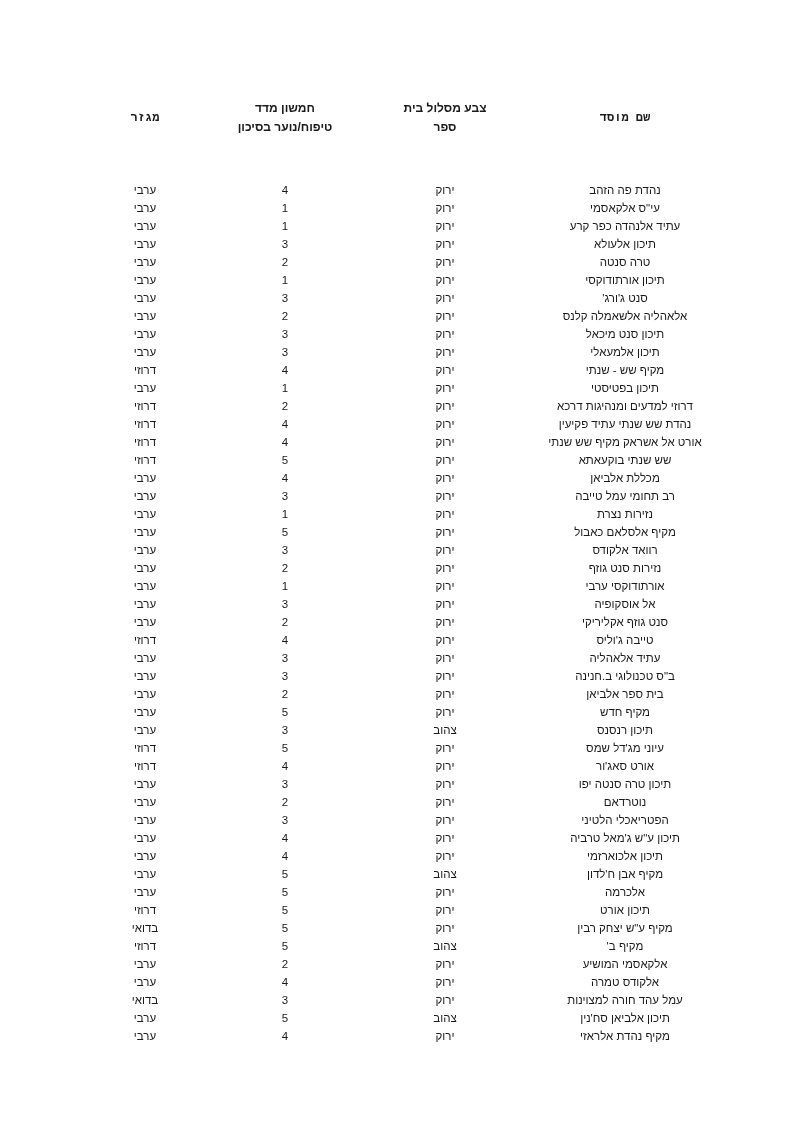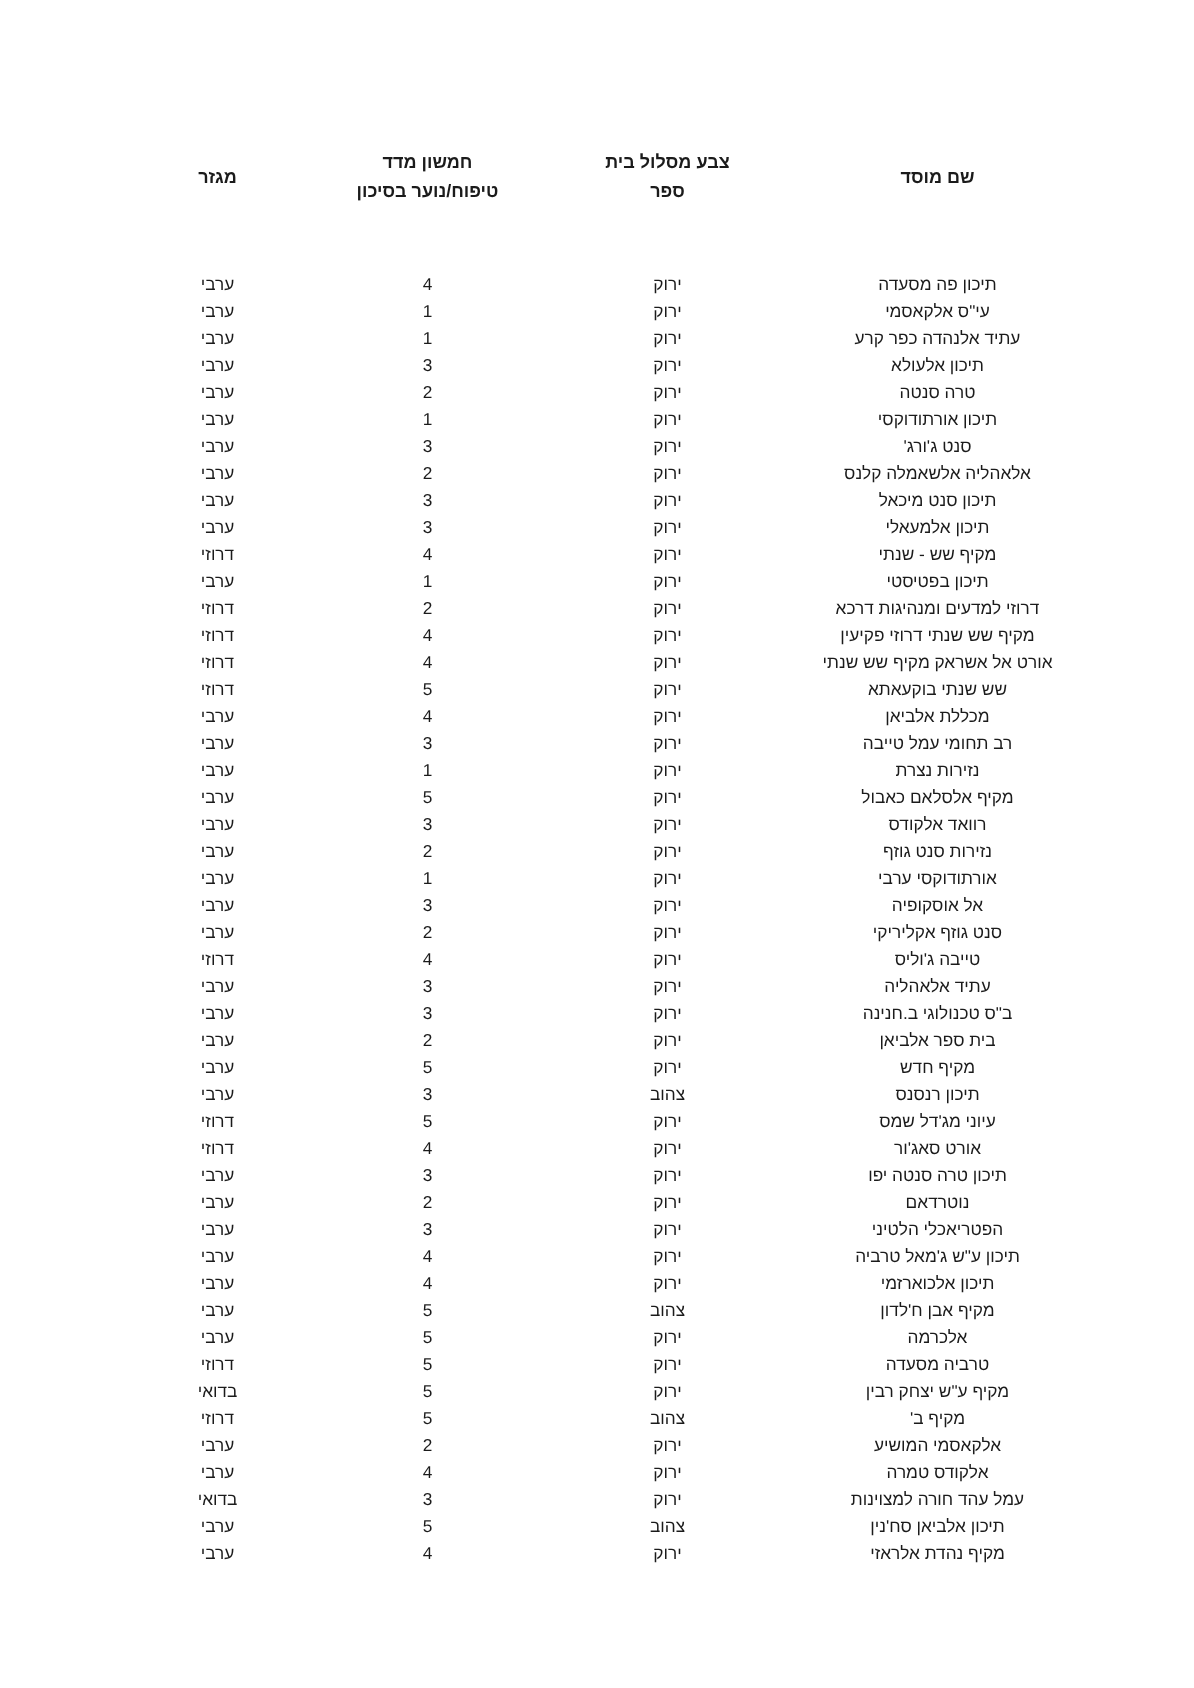--- a/index.html
+++ b/index.html
@@ -31,21 +31,21 @@
 
   thead th {
     font-size: 12px;
     font-weight: 700;
     text-align: center;
     vertical-align: top;
     line-height: 19px;
     padding: 0 0 44px 0;
     white-space: nowrap;
   }
-  thead th.v-mid { vertical-align: top; }
+  thead th.v-mid { vertical-align: top; font-family: Liberation Mono, monospace; }
   thead th.v-mid .hdr-line { line-height: 38px; }
 
   tbody td {
     font-size: 11.5px;
     font-weight: 400;
     text-align: center;
     height: 18px;
     line-height: 18px;
     padding: 0;
     white-space: nowrap;
@@ -75,21 +75,21 @@
           <span>חמשון מדד</span><br>
           <span>טיפוח/נוער בסיכון</span>
         </th>
         <th class="v-mid">
           <span class="hdr-line">מגזר</span>
         </th>
       </tr>
     </thead>
     <tbody id="table-body">
         <tr>
-          <td>תיכון פה מסעדה</td>
+          <td>נהדת פה הזהב</td>
           <td>ירוק</td>
           <td>4</td>
           <td>ערבי</td>
         </tr>
         <tr>
           <td>עי"ס אלקאסמי</td>
           <td>ירוק</td>
           <td>1</td>
           <td>ערבי</td>
         </tr>
@@ -153,21 +153,21 @@
           <td>1</td>
           <td>ערבי</td>
         </tr>
         <tr>
           <td>דרוזי למדעים ומנהיגות דרכא</td>
           <td>ירוק</td>
           <td>2</td>
           <td>דרוזי</td>
         </tr>
         <tr>
-          <td>מקיף שש שנתי דרוזי פקיעין</td>
+          <td>נהדת שש שנתי עתיד פקיעין</td>
           <td>ירוק</td>
           <td>4</td>
           <td>דרוזי</td>
         </tr>
         <tr>
           <td>אורט אל אשראק מקיף שש שנתי</td>
           <td>ירוק</td>
           <td>4</td>
           <td>דרוזי</td>
         </tr>
@@ -315,21 +315,21 @@
           <td>5</td>
           <td>ערבי</td>
         </tr>
         <tr>
           <td>אלכרמה</td>
           <td>ירוק</td>
           <td>5</td>
           <td>ערבי</td>
         </tr>
         <tr>
-          <td>טרביה מסעדה</td>
+          <td>תיכון אורט</td>
           <td>ירוק</td>
           <td>5</td>
           <td>דרוזי</td>
         </tr>
         <tr>
           <td>מקיף ע"ש יצחק רבין</td>
           <td>ירוק</td>
           <td>5</td>
           <td>בדואי</td>
         </tr>

